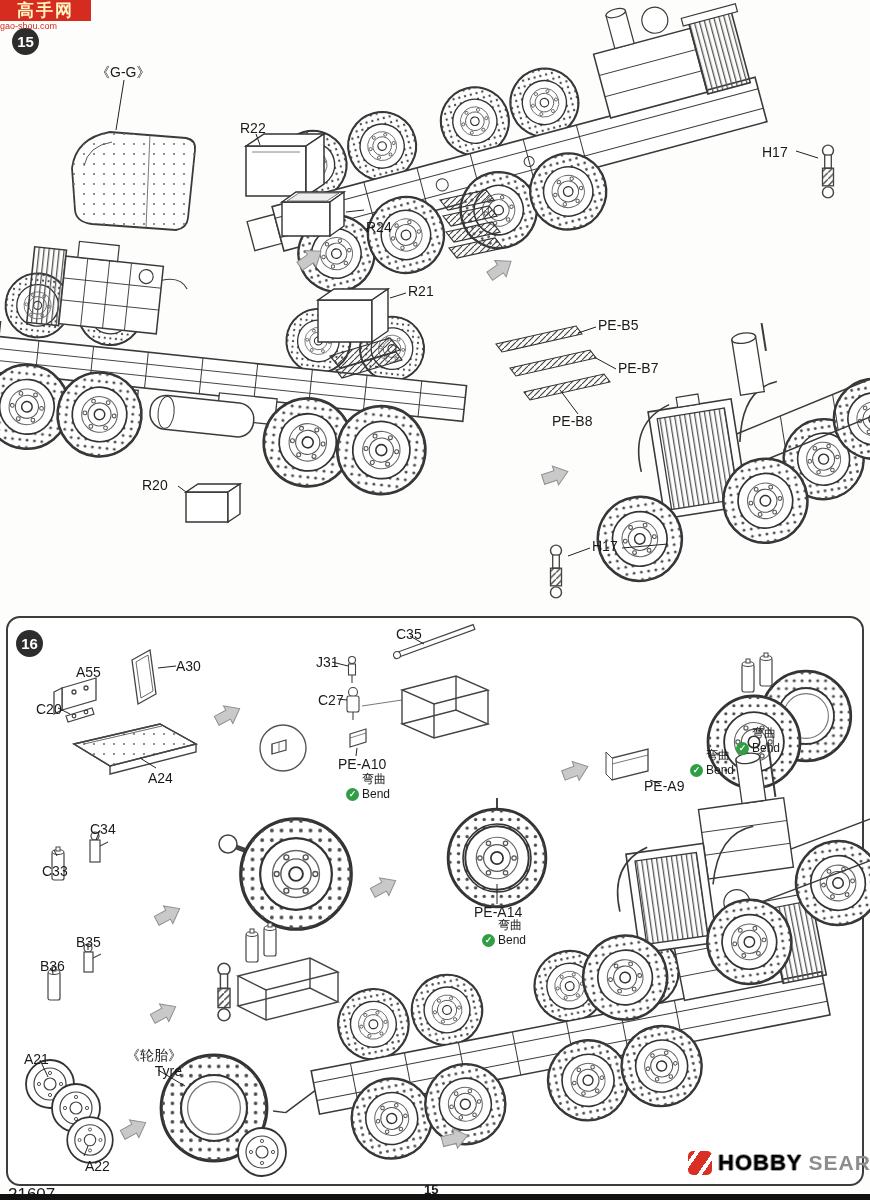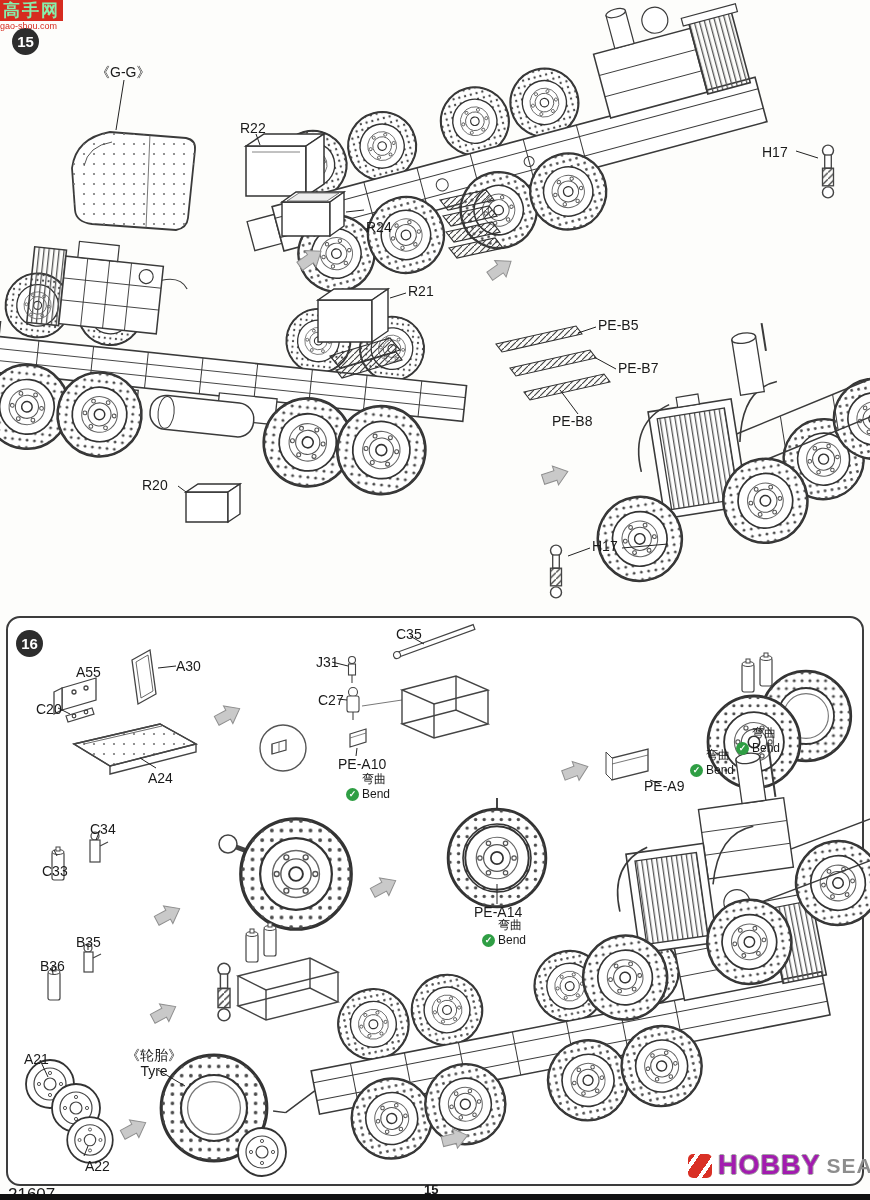--- a/index.html
+++ b/index.html
@@ -4,34 +4,34 @@
 <style>
   *{margin:0;padding:0;box-sizing:border-box}
   html,body{width:870px;height:1200px}
   body{position:relative;background:#fdfdfb;font-family:"Liberation Sans",sans-serif;color:#1a1a1a;overflow:hidden}
   .art{position:absolute;left:0;top:0;z-index:2}
   .panel16{position:absolute;left:6px;top:616px;width:858px;height:570px;border:2px solid #3c3c3c;border-radius:14px;z-index:1;background:#fff}
   .lbl{position:absolute;font-size:14px;white-space:nowrap;z-index:4;line-height:1.15}
   .badge{position:absolute;width:27px;height:27px;border-radius:50%;background:#2d2d2d;color:#fff;
          font-size:15px;font-weight:bold;display:flex;align-items:center;justify-content:center;z-index:5}
   .watermark{position:absolute;left:0;top:0;z-index:6;line-height:1}
-  .wm-chars{background:#d62b1f;color:#86efac;font-weight:bold;font-size:17px;padding:2px 3px;letter-spacing:2px;display:inline-block}
+  .wm-chars{background:#d62b1f;color:#fef9c3;font-weight:bold;font-size:17px;padding:2px 17px;letter-spacing:2px;display:inline-block}
   .wm-url{color:#d62b1f;font-size:9px;font-weight:normal;margin-top:1px}
   .bend{position:absolute;font-size:12px;z-index:4;line-height:1.25}
   .bend .cn{margin-left:16px}
   .bend .row{display:flex;align-items:center;gap:3px}
   .chk{width:13px;height:13px;border-radius:50%;background:#2f9e44;color:#fff;font-size:9px;line-height:13px;
        text-align:center;display:inline-block;font-weight:bold}
   .footer-kit{position:absolute;left:8px;top:1185px;font-size:17px;z-index:4}
   .footer-page{position:absolute;left:424px;top:1182px;font-size:13px;font-weight:bold;z-index:4}
   .bottom-bar{position:absolute;left:0;top:1194px;width:870px;height:6px;background:#111;z-index:7}
   .brand{position:absolute;left:688px;top:1150px;display:flex;align-items:center;gap:6px;z-index:4}
   .brand-icon{width:24px;height:24px;border-radius:5px;background:#d93025;position:relative;display:inline-block;
       background-image:repeating-linear-gradient(125deg,transparent 0 6px,#fff 6px 10px,transparent 10px 15px);}
-  .brand .hobby{font-size:27px;font-weight:bold;letter-spacing:1px;color:#a21caf;
+  .brand .hobby{font-size:22px;font-weight:bold;letter-spacing:1px;color:#000000;
       text-shadow:1px 0 #a5a5a5,-1px 0 #a5a5a5,0 1px #a5a5a5,0 -1px #a5a5a5}
   .brand .search{font-size:21px;font-weight:bold;letter-spacing:1px;color:#8d8d8d}
 </style>
 </head>
 <body>
 
 <div class="panel16"></div>
 
 <svg class="art" width="870" height="1200" viewBox="0 0 870 1200">
   <defs>
@@ -469,21 +469,21 @@
 <div class="lbl" style="left:318px;top:692px">C27</div>
 <div class="lbl" style="left:338px;top:756px">PE-A10</div>
 <div class="lbl" style="left:644px;top:778px">PE-A9</div>
 <div class="lbl" style="left:474px;top:904px">PE-A14</div>
 <div class="lbl" style="left:90px;top:821px">C34</div>
 <div class="lbl" style="left:42px;top:863px">C33</div>
 <div class="lbl" style="left:76px;top:934px">B35</div>
 <div class="lbl" style="left:40px;top:958px">B36</div>
 <div class="lbl" style="left:24px;top:1051px">A21</div>
 <div class="lbl" style="left:85px;top:1158px">A22</div>
-<div class="lbl" style="left:126px;top:1047px;text-align:center">
+<div class="lbl" style="left:126px;top:1047px;text-align:right">
   <div>《轮胎》</div>
   <div>Tyre</div>
 </div>
 
 <div class="bend" style="left:346px;top:772px">
   <div class="cn">弯曲</div>
   <div class="row">
       <span class="chk">✓</span>
     <span>Bend</span>
     </div>

